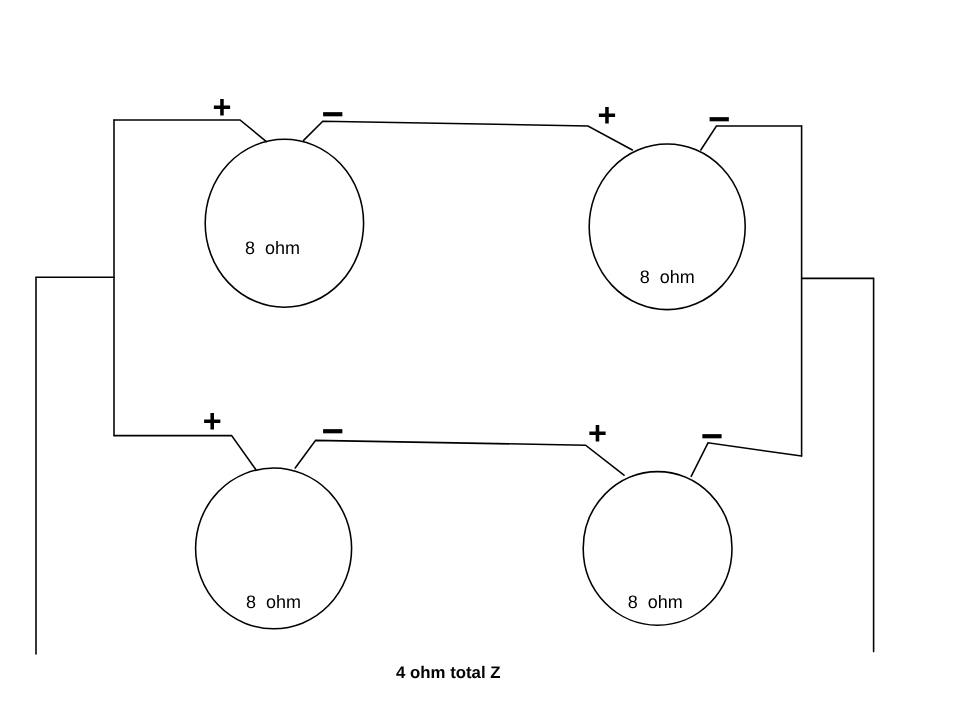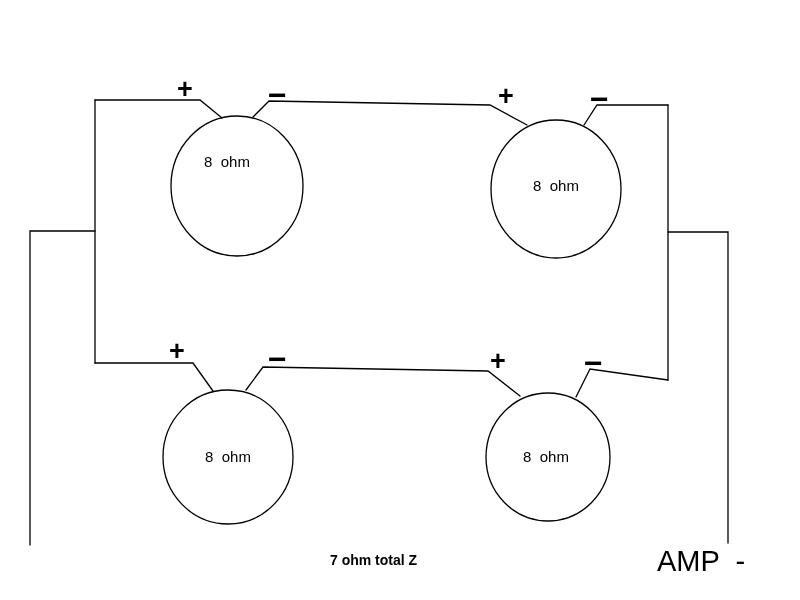--- a/index.html
+++ b/index.html
@@ -15,20 +15,21 @@
   svg.wiring { position: absolute; left: 0; top: 0; }
   .abs { position: absolute; white-space: pre; color: #000; }
   .term { font-weight: bold; line-height: 1; }
   .term.plus  { font-size: 27px; }
   .term.minus { font-size: 32px; }
   .spk-label {
     font-size: 15px;
     width: 120px;
     text-align: center;
     line-height: 1.2;
+    margin-top: 46px;
   }
   .amp-label { font-size: 29px; line-height: 1; }
   .caption { font-size: 14px; font-weight: bold; line-height: 1; }
 </style>
 </head>
 <body>
 
 <div class="canvas">
 
   <svg class="wiring" width="800" height="600" viewBox="0 0 800 600">
@@ -69,17 +70,16 @@
   <span class="abs term plus" style="left:169px; top:338px;">+</span>
   <span class="abs term minus" style="left:268px; top:343px;">−</span>
   <span class="abs term plus" style="left:490px; top:348px;">+</span>
   <span class="abs term minus" style="left:584px; top:347px;">−</span>
 
   <div class="abs spk-label" style="left:167px; top:153px;">8  ohm</div>
   <div class="abs spk-label" style="left:496px; top:177px;">8  ohm</div>
   <div class="abs spk-label" style="left:168px; top:448px;">8  ohm</div>
   <div class="abs spk-label" style="left:486px; top:448px;">8  ohm</div>
 
-  <div class="abs amp-label" style="left:657px; top:547px;">AMP  -</div>
 
-  <div class="abs caption" style="left:330px; top:553px;">7 ohm total Z</div>
+  <div class="abs caption" style="left:330px; top:553px;">4 ohm total Z</div>
 
 </div>
 
 </body></html>

